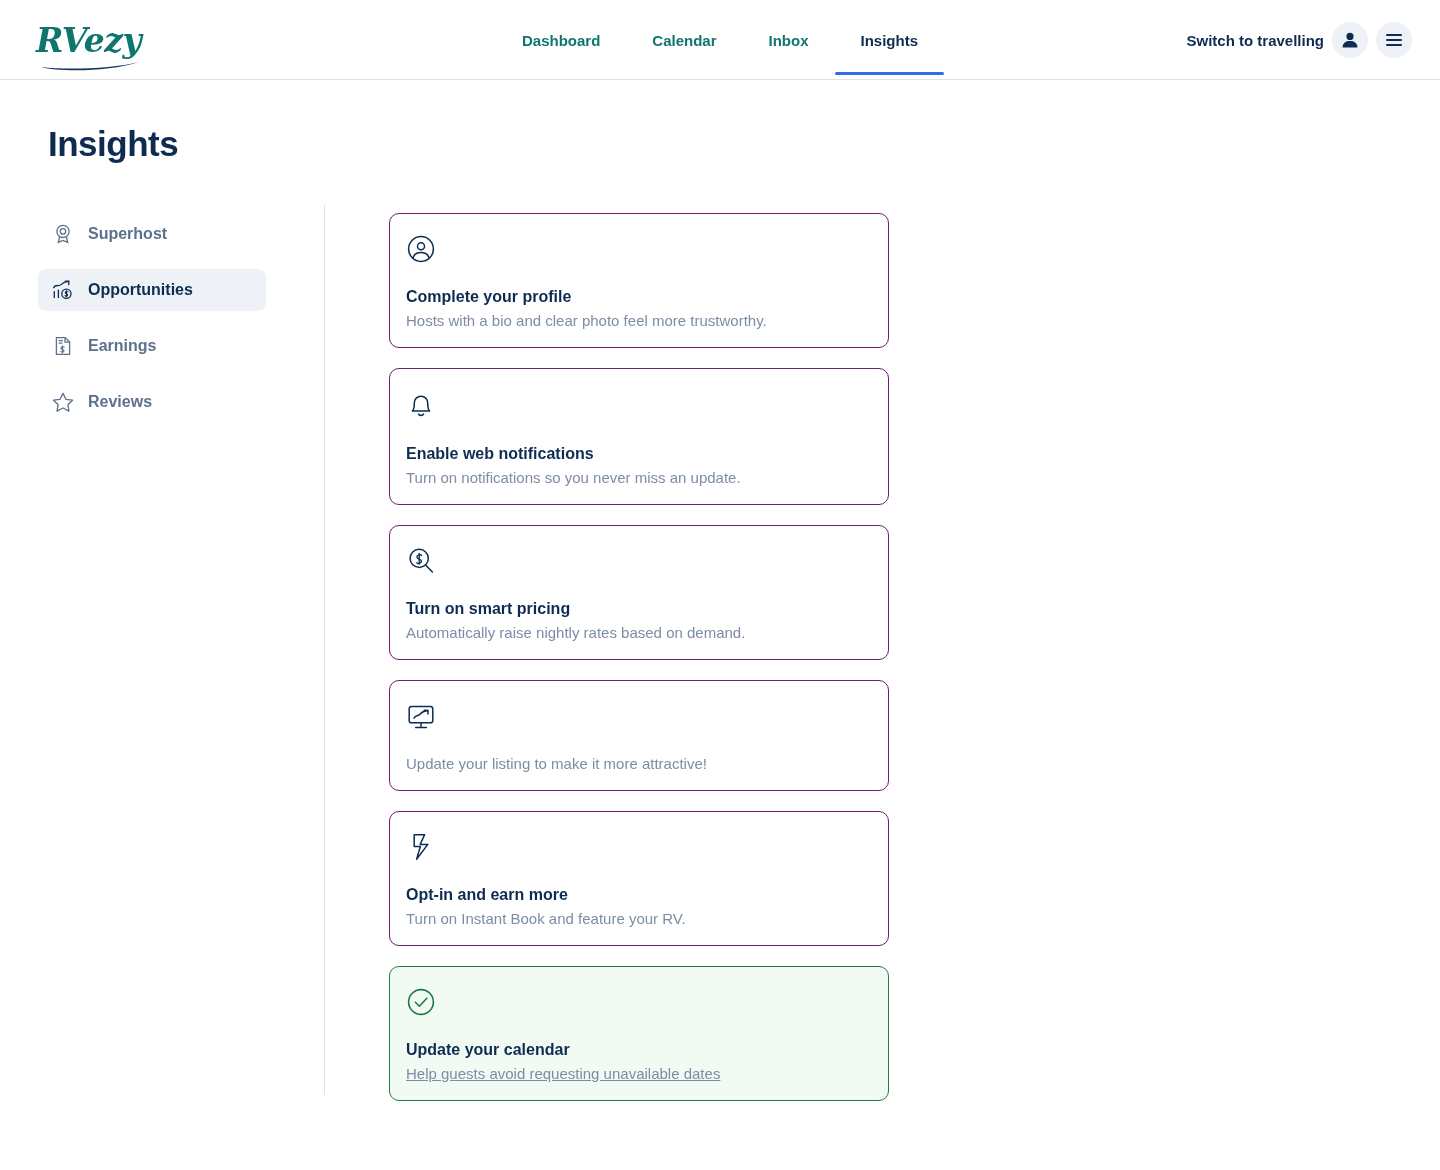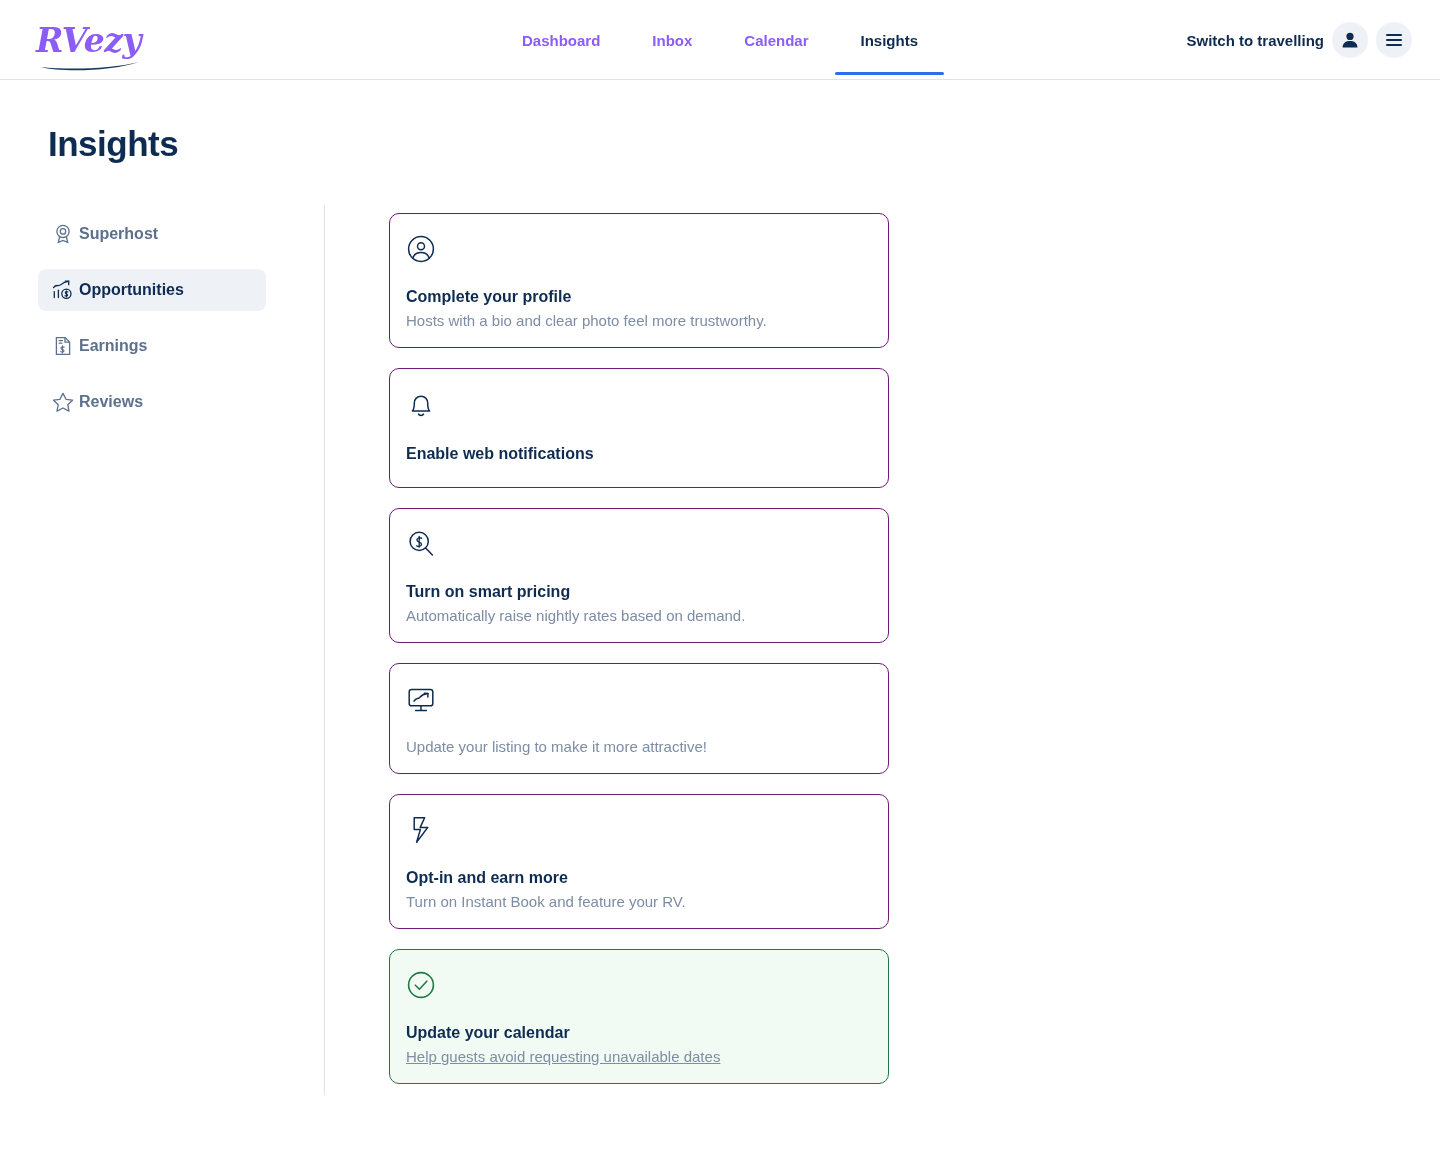--- a/index.html
+++ b/index.html
@@ -23,21 +23,21 @@
     position: absolute;
     left: 34px; top: 14px;
     width: 140px; height: 52px;
     display: flex; align-items: center;
   }
   .logo-text {
     font-family: "DejaVu Serif", serif;
     font-style: italic;
     font-weight: 700;
     font-size: 33px;
-    color: #8b5cf6;
+    color: #0f766e;
     letter-spacing: -0.5px;
     line-height: 1;
     position: relative;
     padding-left: 2px;
   }
   .logo-swash {
     position: absolute;
     left: 5px; bottom: -6px;
     width: 104px; height: 12px;
   }
@@ -52,21 +52,21 @@
     gap: 0;
   }
   .nav-item {
     position: relative;
     height: 80px;
     display: flex;
     align-items: center;
     padding: 0 26px;
     font-size: 15px;
     font-weight: 700;
-    color: #8b5cf6;
+    color: #0f766e;
     cursor: pointer;
     white-space: nowrap;
   }
   .nav-item.active { color: #0e2c52; }
   .nav-item.active::after {
     content: "";
     position: absolute;
     left: 0; right: 0; bottom: 5px;
     height: 3px;
     background: #2f6bed;
@@ -129,21 +129,21 @@
   
   .sidebar {
     width: 324px;
     padding-left: 48px;
     padding-top: 8px;
     flex: 0 0 324px;
   }
   .side-item {
     display: flex;
     align-items: center;
-    gap: 5px;
+    gap: 14px;
     height: 42px;
     padding: 0 14px;
     margin: 0 0 14px -10px;
     width: 228px;
     border-radius: 8px;
     cursor: pointer;
   }
   .side-item .side-label {
     font-size: 16px;
     font-weight: 700;
@@ -209,22 +209,22 @@
 
   <div class="logo">
     <div class="logo-text">RVezy</div>
     <svg class="logo-swash" viewBox="0 0 104 12">
       <path d="M2 7 C20 12 70 12 100 2 C74 9 26 10 2 7 Z" fill="#18355e"></path>
     </svg>
   </div>
 
   <nav class="main-nav">
     <div class="nav-item">Dashboard</div>
+    <div class="nav-item">Calendar</div>
     <div class="nav-item">Inbox</div>
-    <div class="nav-item">Calendar</div>
     <div class="nav-item active">Insights</div>
   </nav>
 
   <div class="header-right">
     <div class="switch-link">Switch to travelling</div>
 
     <div class="round-btn">
       <svg width="20" height="20" viewBox="0 0 20 20">
         <circle cx="10" cy="6.4" r="3.6" fill="#0e2c52"></circle>
         <path d="M2.6 17.4 C2.6 12.9 6 11 10 11 C14 11 17.4 12.9 17.4 17.4 Z" fill="#0e2c52"></path>
@@ -309,20 +309,21 @@
       <div class="card-title">Complete your profile</div>
       <div class="card-desc">Hosts with a bio and clear photo feel more trustworthy.</div>
     </div>
 
     <div class="card tall-gap">
       <svg class="card-ico" viewBox="0 0 30 30" fill="none" stroke="#0e2c52" stroke-width="1.5" stroke-linejoin="round">
         <path d="M6.4 22 C8.3 20 8.3 18.4 8.3 14.2 C8.3 10 11.2 7.2 15 7.2 C18.8 7.2 21.7 10 21.7 14.2 C21.7 18.4 21.7 20 23.6 22 Z"></path>
         <path d="M12.2 24.6 C12.8 25.9 13.8 26.5 15 26.5 C16.2 26.5 17.2 25.9 17.8 24.6"></path>
       </svg>
       <div class="card-title">Enable web notifications</div>
+      <div class="card-desc">Turn on notifications so you never miss an update.</div>
     </div>
 
     <div class="card">
       <svg class="card-ico" viewBox="0 0 30 30" fill="none" stroke="#0e2c52" stroke-width="1.5" stroke-linecap="round">
         <circle cx="13.2" cy="12.4" r="9.1"></circle>
         <path d="M19.8 19.2 L26.4 26"></path>
         <path d="M15.6 9.4 C14.8 8.4 10.9 8.4 10.9 11 C10.9 13.6 15.5 12.6 15.5 15.2 C15.5 17.8 11.6 17.8 10.8 16.8" stroke-width="1.35"></path>
         <path d="M13.2 7.4 L13.2 18" stroke-width="1.35"></path>
       </svg>
       <div class="card-title">Turn on smart pricing</div>

